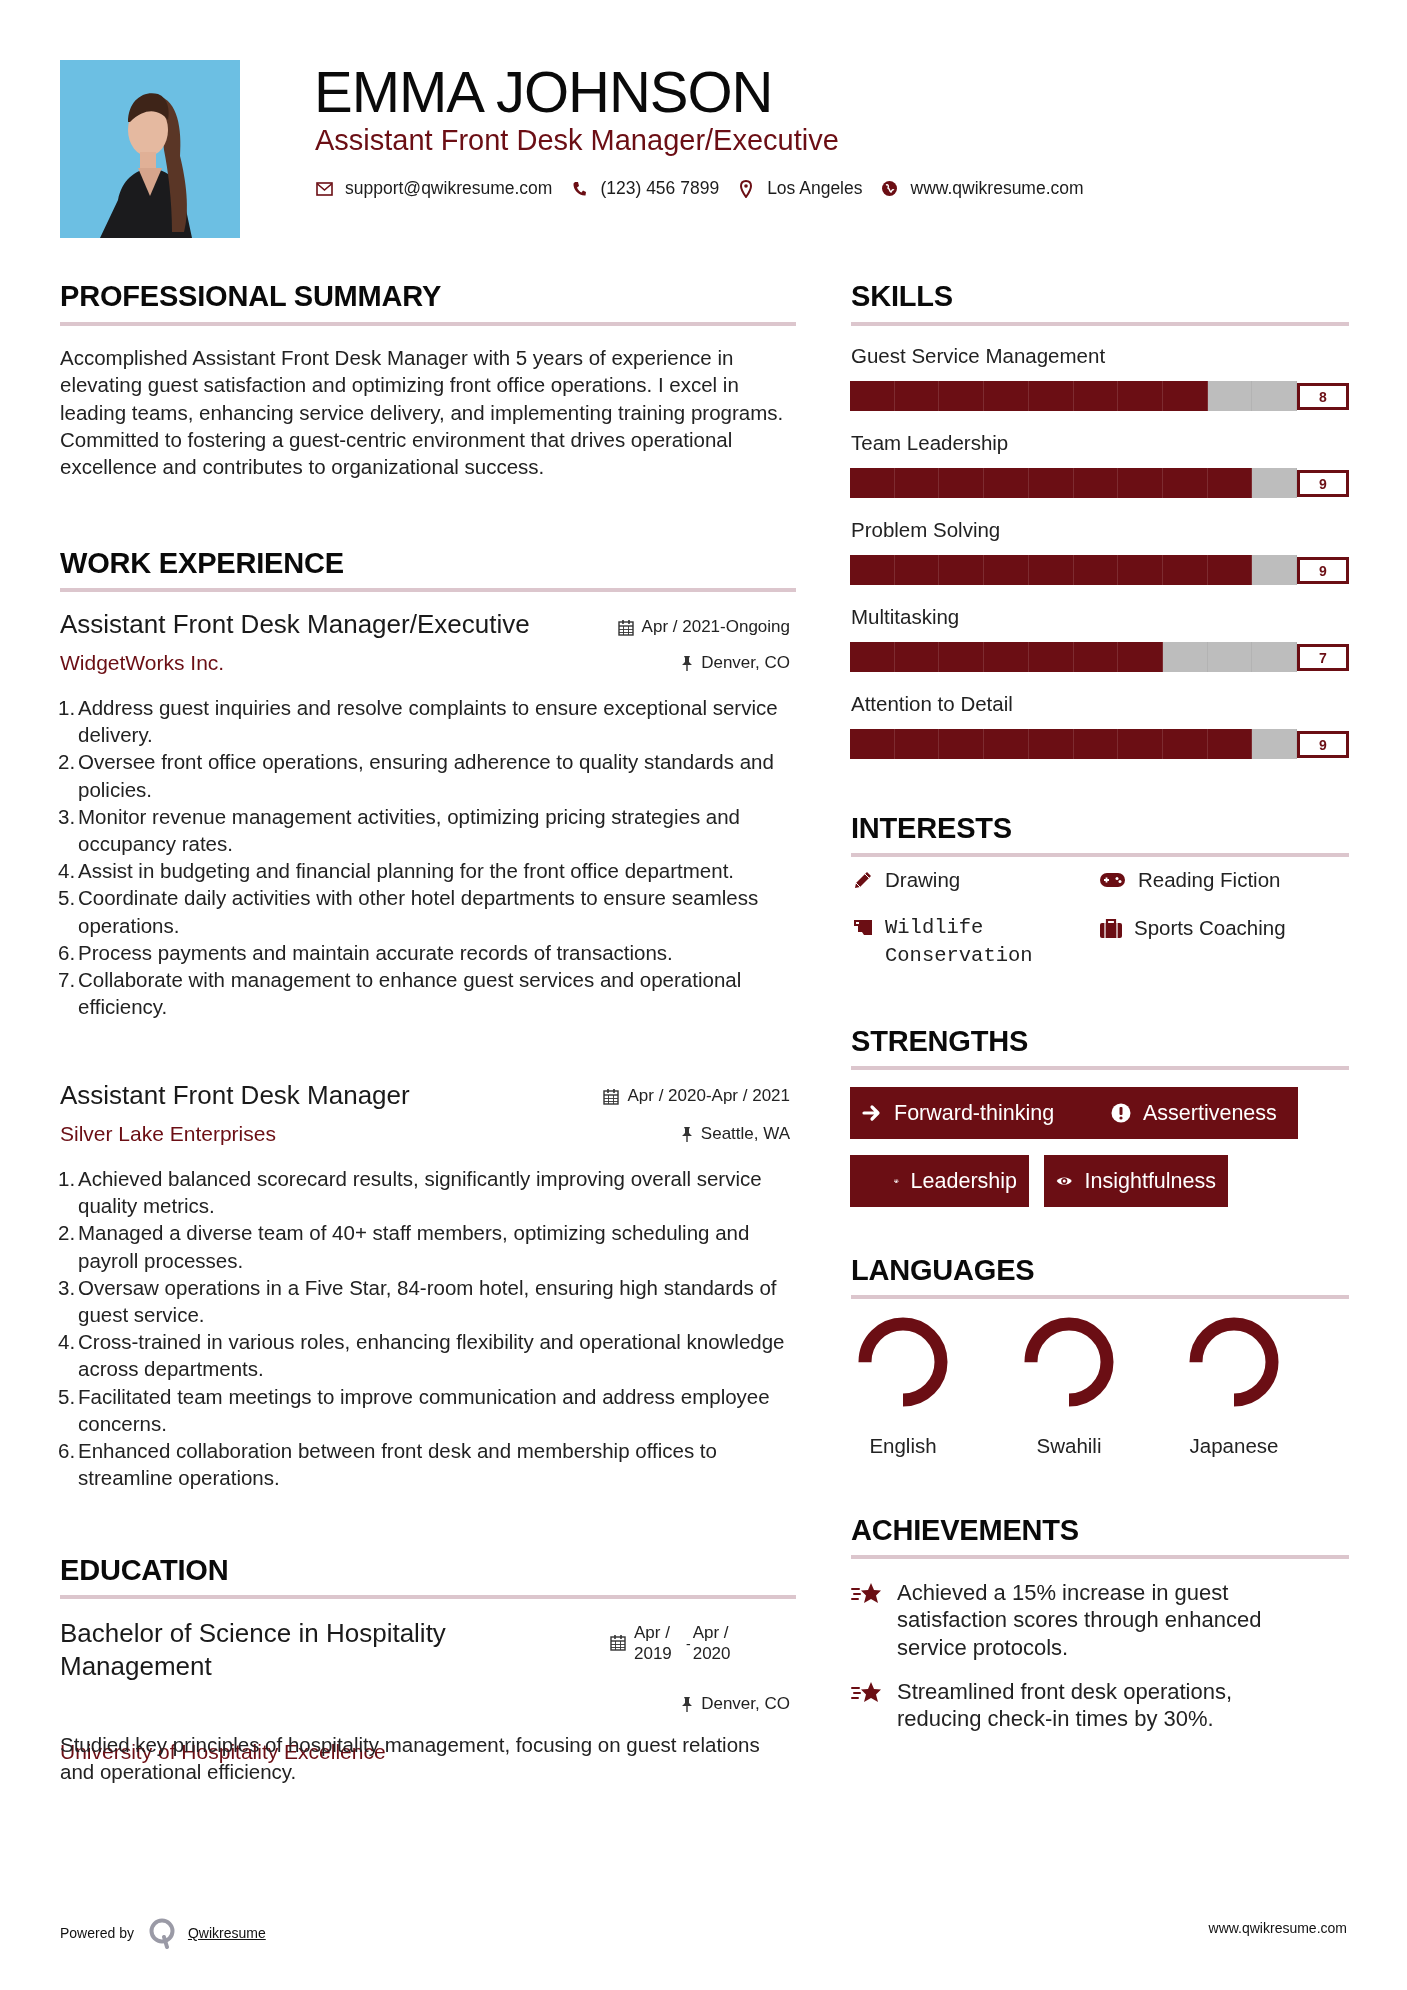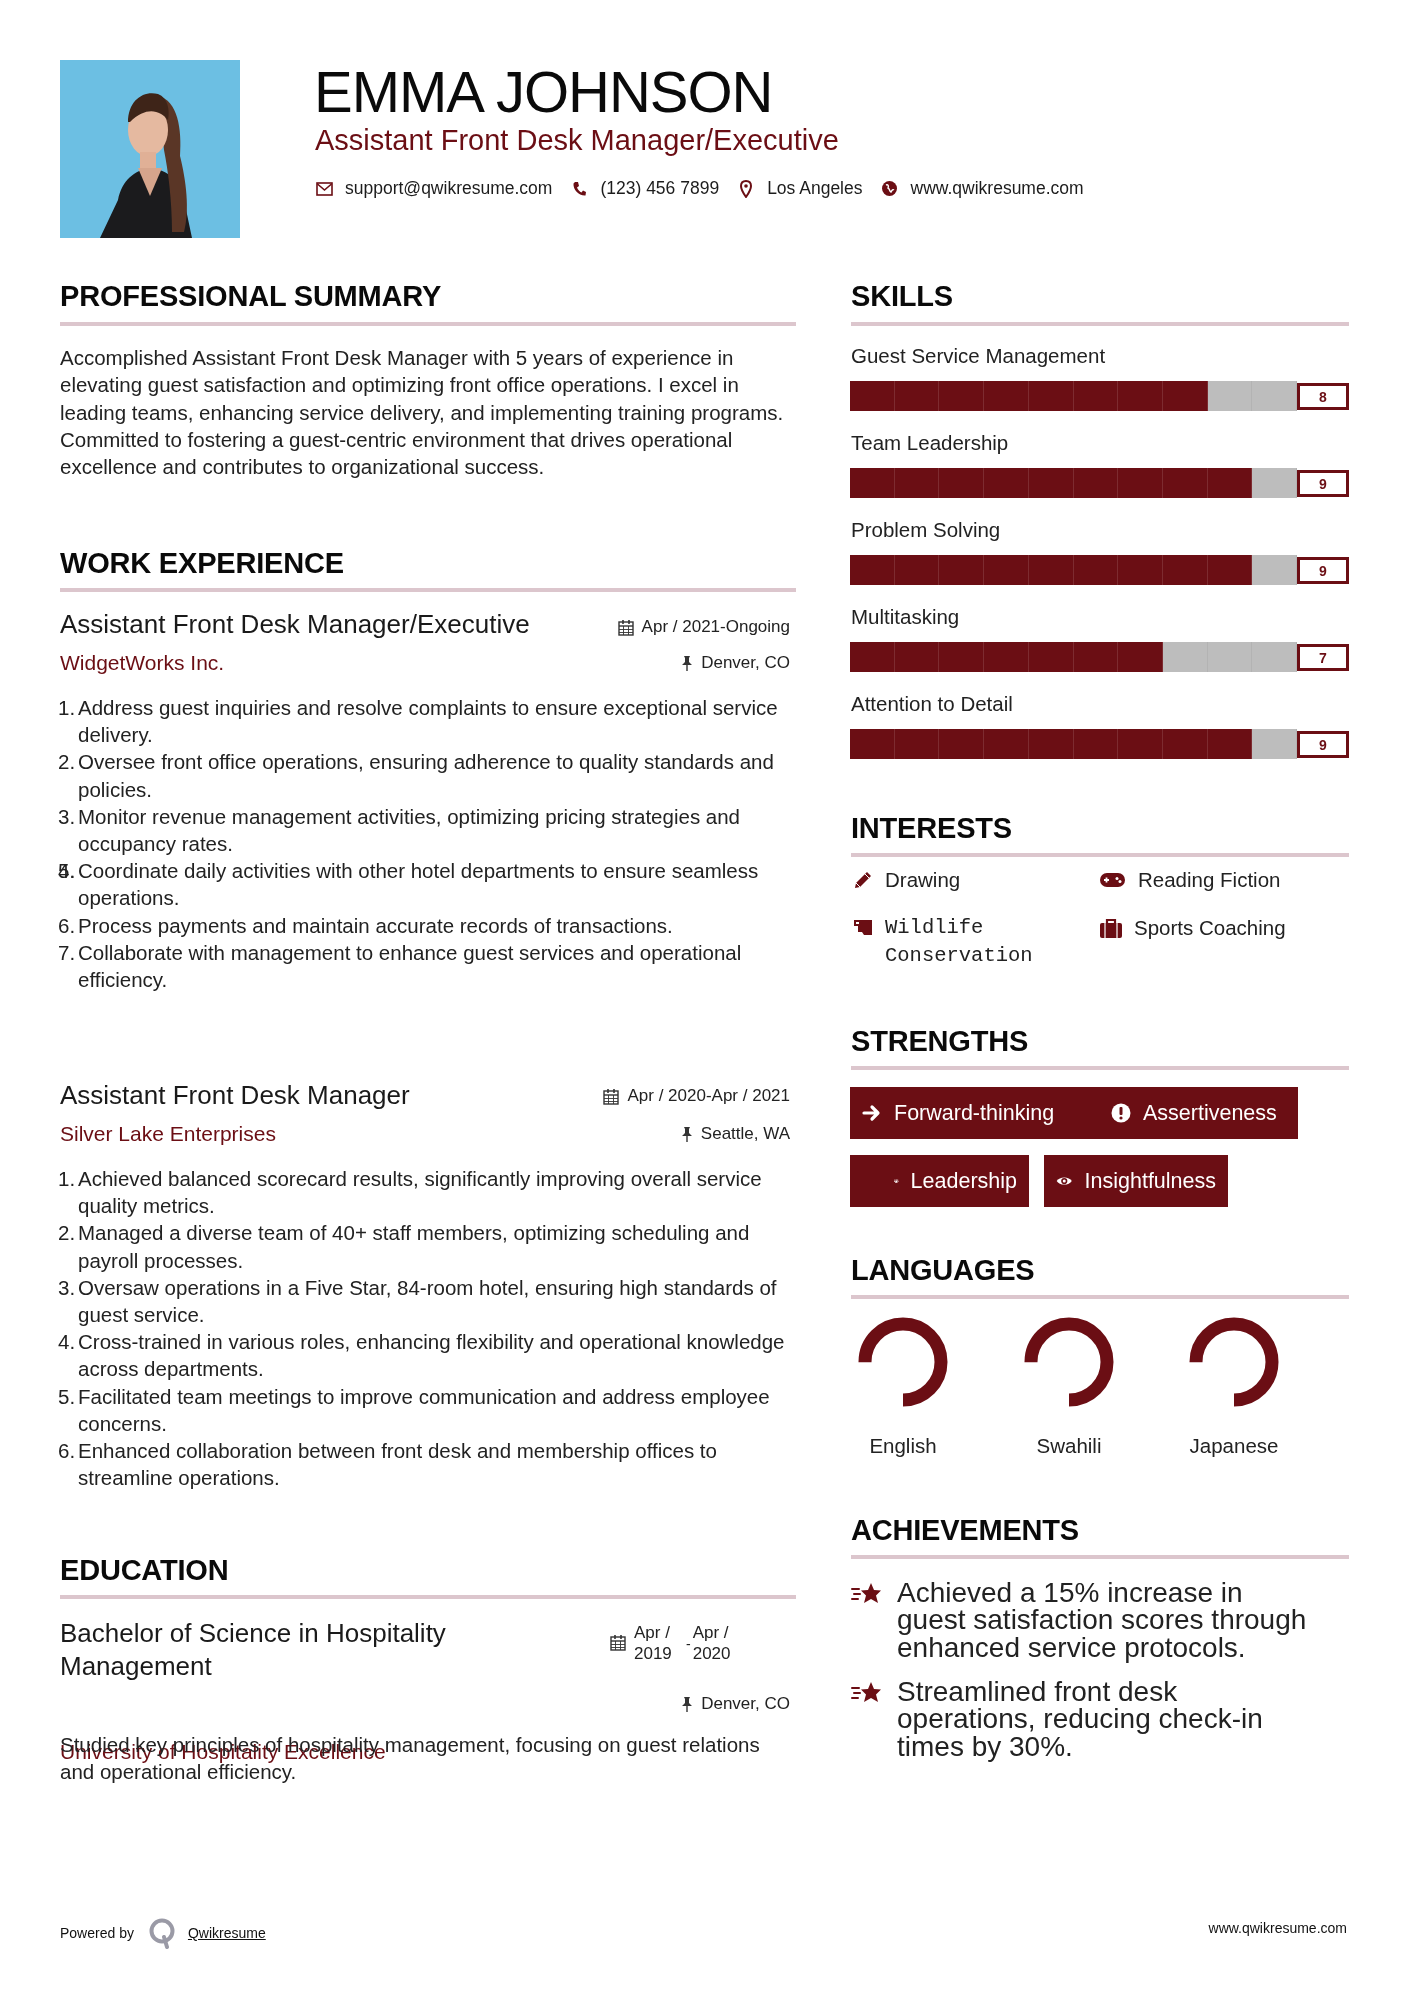--- a/index.html
+++ b/index.html
@@ -27,21 +27,21 @@
   .seg { flex: 1; height: 100%; border-right: 1px solid rgba(255,255,255,0.12); }
   .seg.on { background: #6b0e14; }
   .seg.off { background: #bdbdbd; border-right-color: rgba(0,0,0,0.05); }
   .score { width: 52px; height: 27px; border: 3px solid #6b0e14; background: #fff; font-size: 14px; font-weight: bold; color: #6b0e14; display: flex; align-items: center; justify-content: center; }
   .interest { display: flex; align-items: flex-start; font-size: 20.5px; line-height: 28px; color: #222; }
   .interest .ii { width: 24px; height: 28px; margin-right: 10px; display: flex; align-items: center; justify-content: center; flex-shrink: 0; }
   .badge { position: absolute; height: 52px; background: #6b0e14; color: #fff; font-size: 21.5px; display: flex; align-items: center; padding: 0 12px 0 12px; white-space: nowrap; }
   .badge svg { margin-right: 12px; }
   .lang { position: absolute; width: 100px; text-align: center; }
   .lang-label { font-size: 20.5px; color: #222; margin-top: 22px; }
-  .ach { display: flex; align-items: flex-start; font-size: 28px; line-height: 27.3px; color: #222; }
+  .ach { display: flex; align-items: flex-start; font-size: 22px; line-height: 27.3px; color: #222; }
   .ach .ai { width: 36px; height: 27px; margin-right: 10px; flex-shrink: 0; display: flex; align-items: center; }
   .footer-l { left: 60px; top: 1917px; display: flex; align-items: center; font-size: 14px; color: #111; white-space: nowrap; }
   .footer-r { right: 60px; top: 1920px; font-size: 14px; color: #111; white-space: nowrap; }
 </style>
 </head>
 <body>
 
 <div class="abs photo">
   <svg width="180" height="178" viewBox="0 0 180 178">
     <rect width="180" height="178" fill="#6cbfe3"></rect>
@@ -110,21 +110,21 @@
   <svg width="12" height="17" viewBox="0 0 12 17">
       <path d="M3 1 H9 L8 3 V7 L11 10 H1 L4 7 V3 Z" fill="#333"></path>
       <rect x="5.3" y="10" width="1.4" height="6" fill="#333"></rect>
     </svg>
   <span>Denver, CO</span>
 </div>
 <ol class="abs duties" style="left:60px; top:694px; width:720px;">
   <li><span class="num">1.</span><span>Address guest inquiries and resolve complaints to ensure exceptional service delivery.</span></li>
   <li><span class="num">2.</span><span>Oversee front office operations, ensuring adherence to quality standards and policies.</span></li>
   <li><span class="num">3.</span><span>Monitor revenue management activities, optimizing pricing strategies and occupancy rates.</span></li>
-  <li><span class="num">4.</span></li>
+  <li><span class="num">4.</span><span>Assist in budgeting and financial planning for the front office department.</span></li>
   <li><span class="num">5.</span><span>Coordinate daily activities with other hotel departments to ensure seamless operations.</span></li>
   <li><span class="num">6.</span><span>Process payments and maintain accurate records of transactions.</span></li>
   <li><span class="num">7.</span><span>Collaborate with management to enhance guest services and operational efficiency.</span></li>
 </ol>
 
 <div class="abs role" style="left:60px; top:1080px;text-align:center;">Assistant Front Desk Manager</div>
 <div class="abs meta" style="right:617px; top:1086px;">
   <svg width="16" height="17" viewBox="0 0 16 17">
       <rect x="1" y="3" width="14" height="13" fill="none" stroke="#333" stroke-width="1.4"></rect>
       <line x1="1" y1="7" x2="15" y2="7" stroke="#333" stroke-width="1.4"></line>

